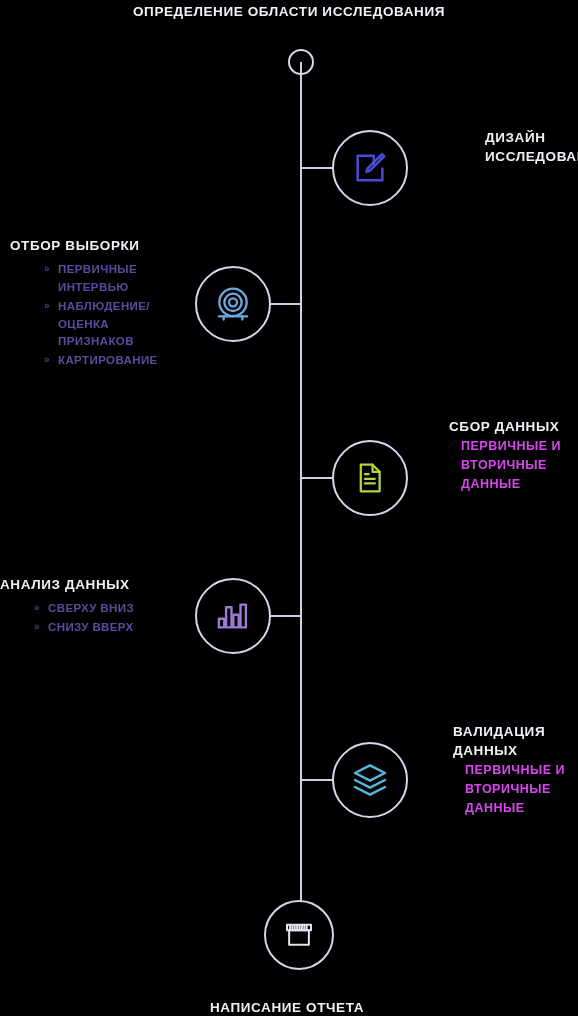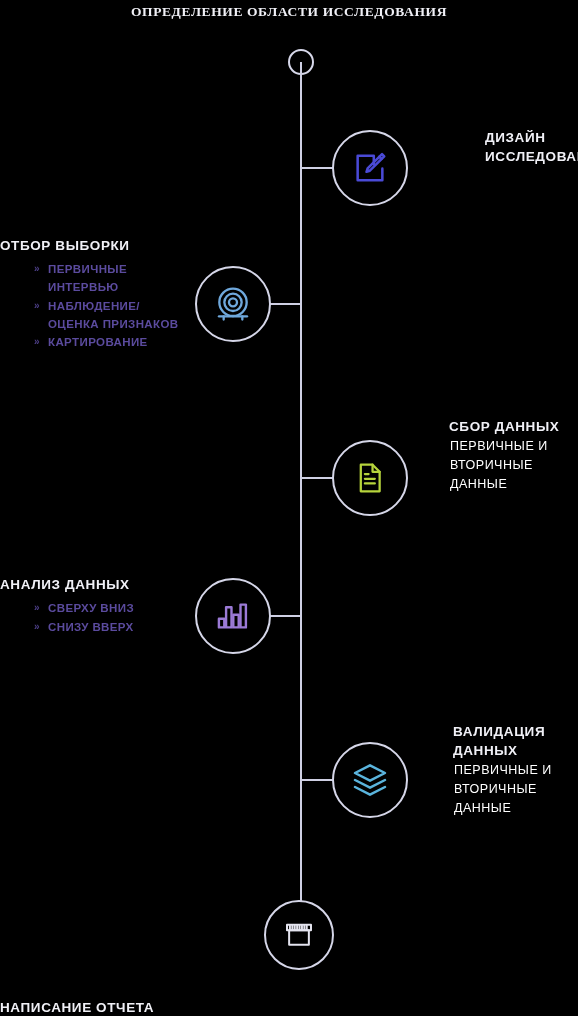--- a/index.html
+++ b/index.html
@@ -82,49 +82,48 @@
     font-size: 13.5px;
     font-weight: 700;
     letter-spacing: 0.6px;
     line-height: 1.42;
     color: #f0f0f6;
     margin: 0;
     text-transform: uppercase;
   }
   .label-sub {
     font-size: 12.5px;
-    font-weight: 400;
+    font-weight: 700;
     letter-spacing: 0.5px;
     line-height: 1.5;
-    color: #ffffff;
-    margin: 1px;
+    color: #d946ef;
+    margin: 12px;
     text-transform: uppercase;
   }
 
   .block { position: absolute; }
 
   .block-top {
     left: 0; top: 2px;
     width: 578px;
     text-align: center;
-    font-family: Liberation Serif, serif;
   }
   .block-top .label-title { font-size: 13.5px; line-height: 1.45; }
 
   .block-bottom {
     left: 0; top: 998px;
     width: 574px;
-    text-align: left;
+    text-align: center;
   }
 
   .block-design   { left: 449px; top: 128px; width: 129px; margin-left: 36px; }
   .block-collect  { left: 449px; top: 417px; width: 129px; }
   .block-validate { left: 453px; top: 722px; width: 129px; }
 
-  .block-sample  { left: 0px; top: 236px; width: 182px; }
+  .block-sample  { left: 0px; top: 236px; width: 182px; padding-left: 10px; }
   .block-analyze { left: 0px; top: 575px; width: 182px; }
 
   .bullet-list {
     list-style: none;
     margin: 6px 0 0 0;
     padding: 0;
   }
   .bullet-list li {
     position: relative;
     padding-left: 15px;

